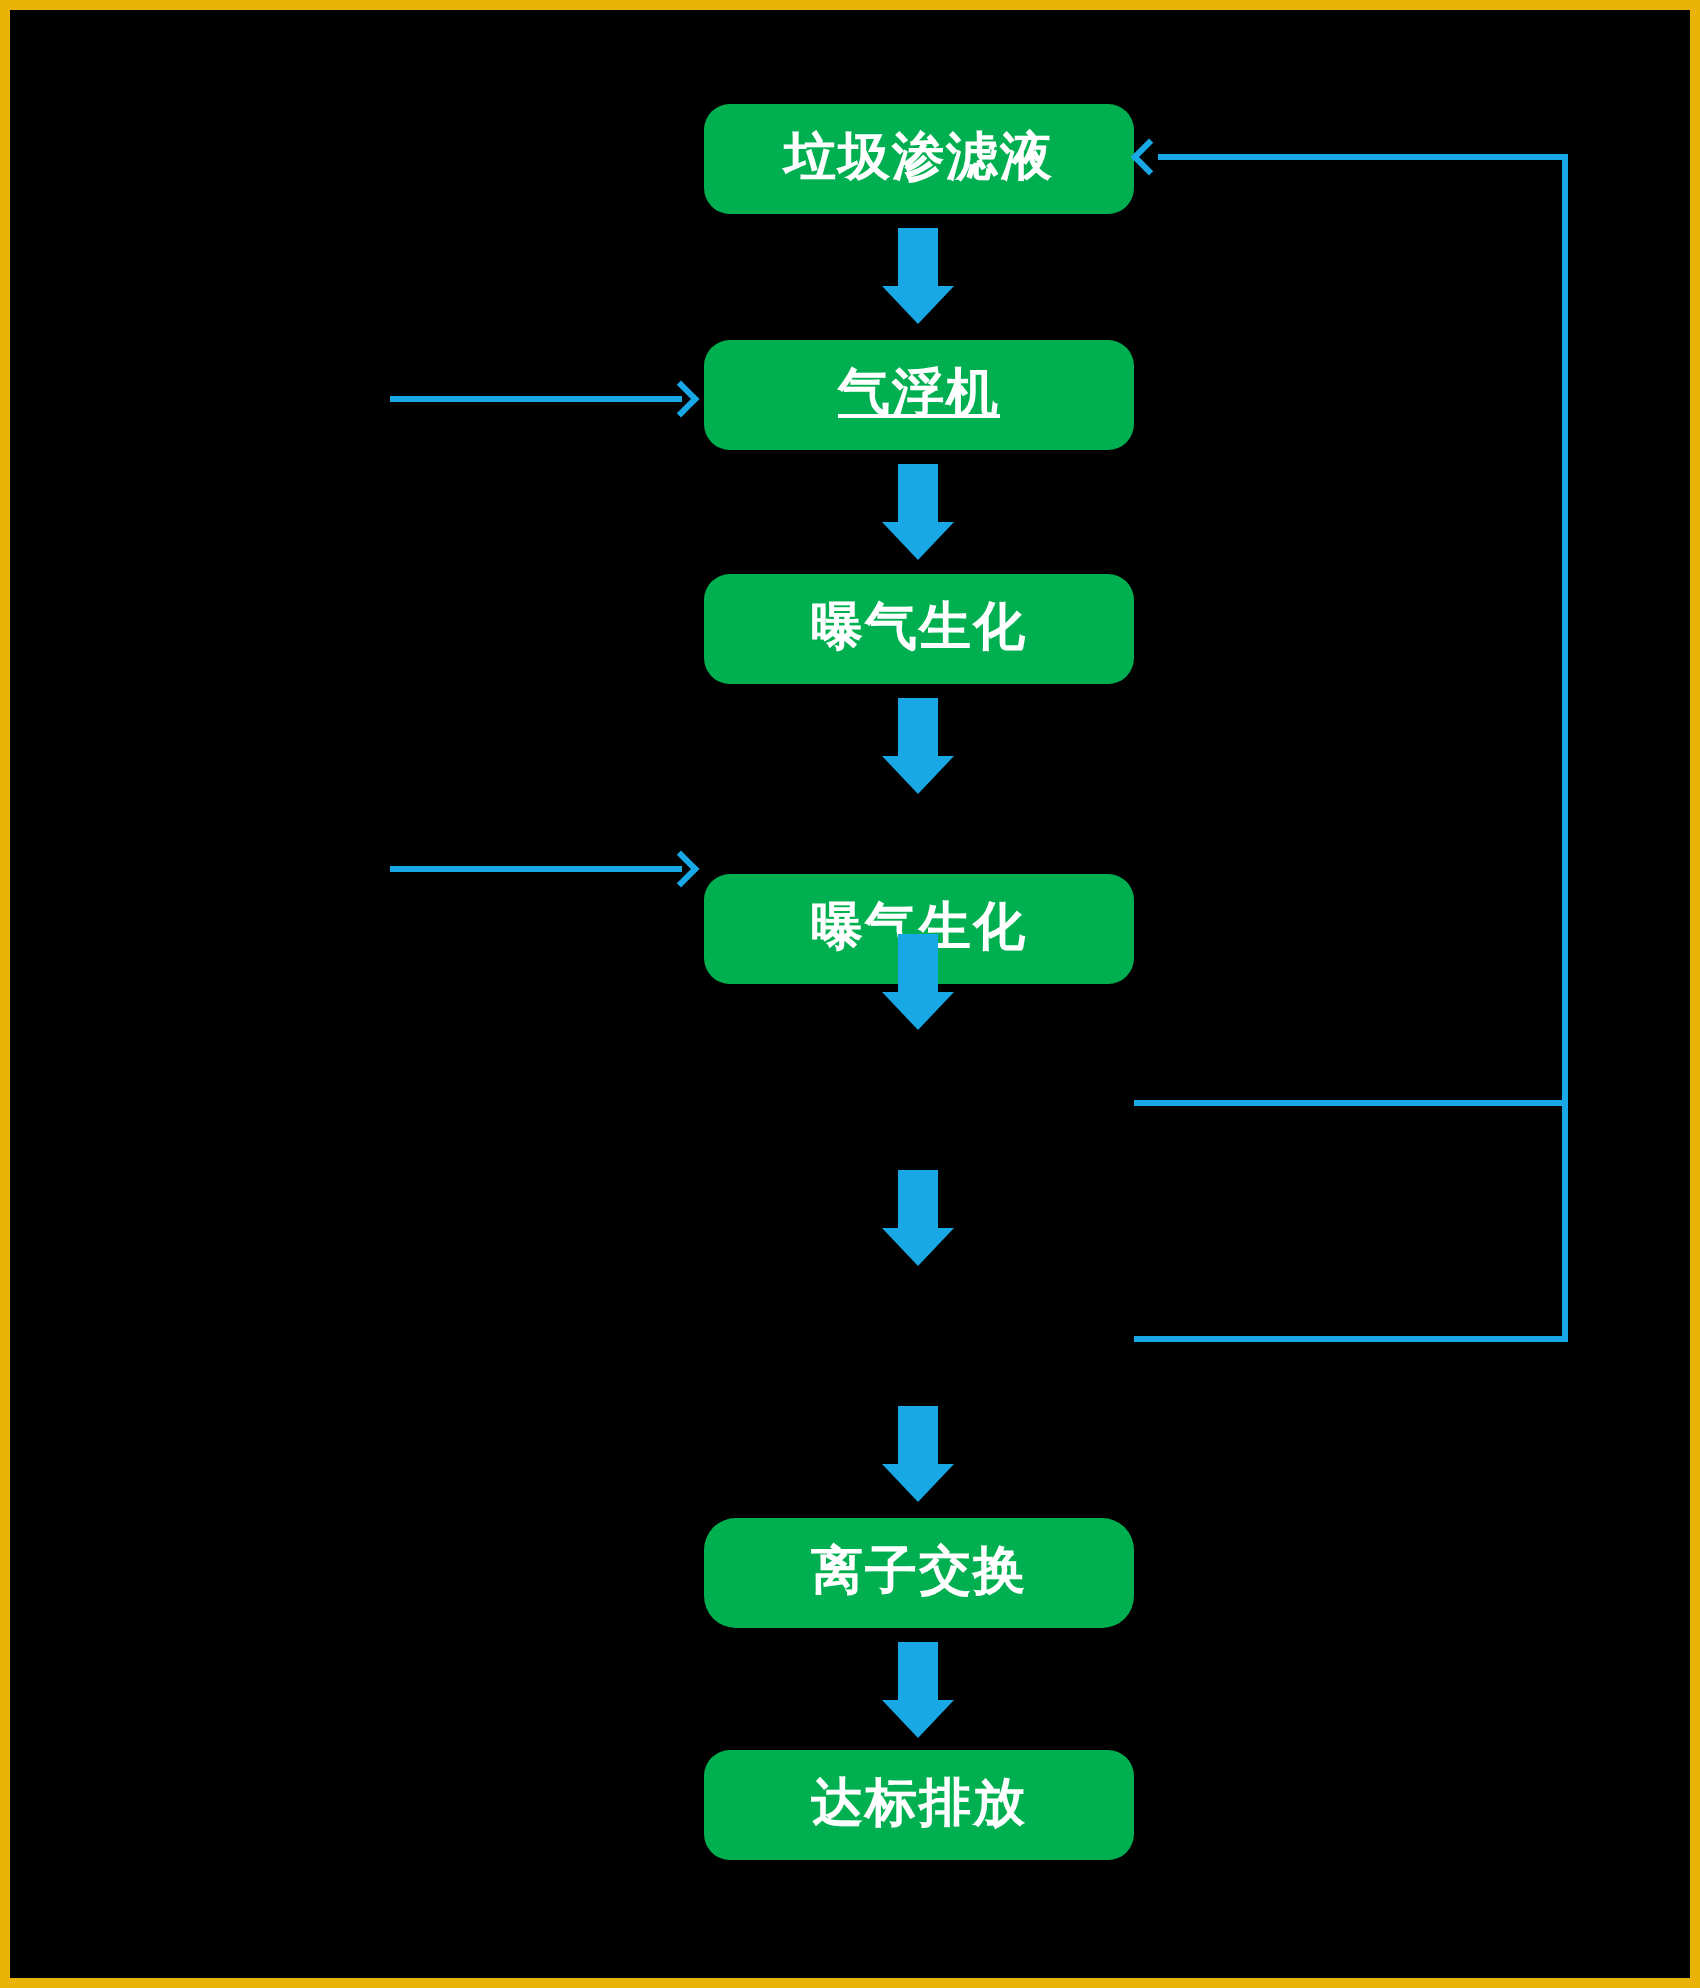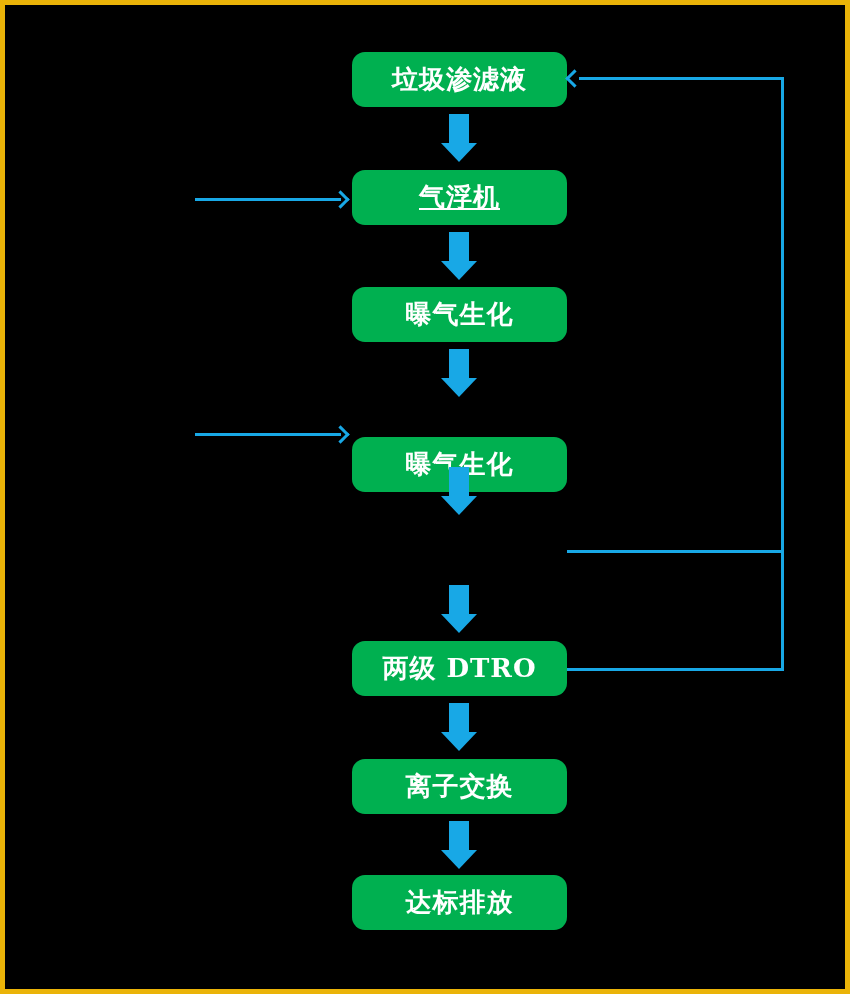--- a/index.html
+++ b/index.html
@@ -19,21 +19,21 @@
     border-radius: 13px;
     color: #FFFFFF;
     font-size: 26px;
     font-weight: 600;
     line-height: 55px;
     text-align: center;
     white-space: nowrap;
     letter-spacing: 1px;
   }
   .n0 { top: 47px; }  .n1 { top: 165px; text-decoration: underline; } .n2 { top: 282px; } .n3 { top: 406px; margin-top: 26px; }
-  .n4 { top: 518px; } .n5 { top: 636px; } .n6 { top: 754px; } .n7 { top: 870px; }
+  .n4 { top: 518px; } .n5 { top: 636px; } .n6 { top: 754px; border-radius: 16px; } .n7 { top: 870px; }
 
   
   .varrow { position: absolute; left: 436px; width: 36px; height: 48px; }
   .varrow .shaft {
     position: absolute; left: 8px; top: 0; width: 20px; height: 30px;
     background: #18A8E6;
   }
   .varrow .head {
     position: absolute; left: 0; top: 29px; width: 0; height: 0;
     border-left: 18px solid transparent;
@@ -70,21 +70,20 @@
 </style>
 </head>
 <body>
 
 <div class="canvas">
 
   <div class="node n0">垃圾渗滤液</div>
   <div class="node n1">气浮机</div>
   <div class="node n2">曝气生化</div>
   <div class="node n3">曝气生化</div>
-  <div class="node n5">两级 DTRO</div>
   <div class="node n6">离子交换</div>
   <div class="node n7">达标排放</div>
 
   <div class="varrow a0">
       <div class="shaft"></div>
       <div class="head"></div>
     </div>
   <div class="varrow a1">
       <div class="shaft"></div>
       <div class="head"></div>

